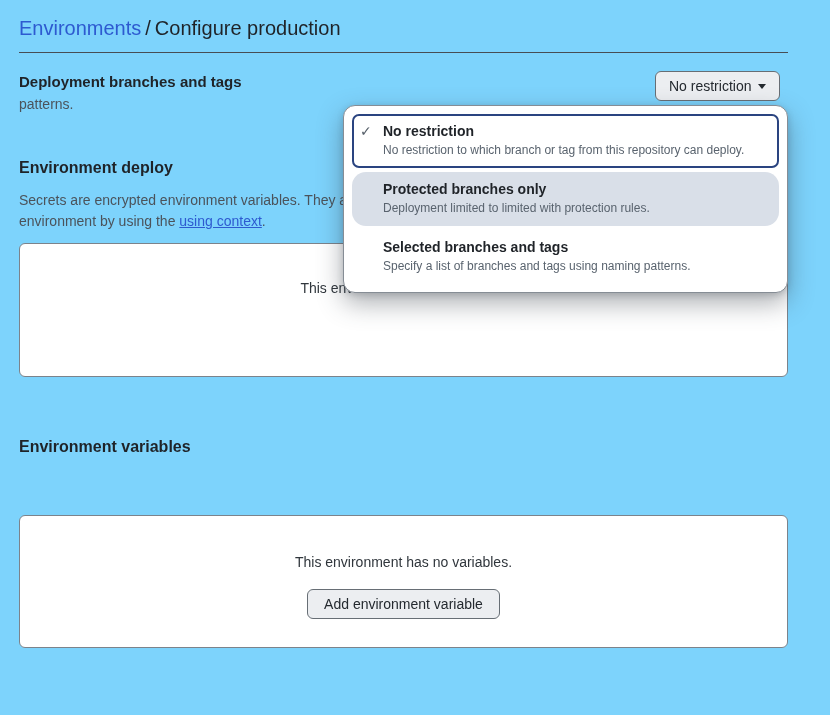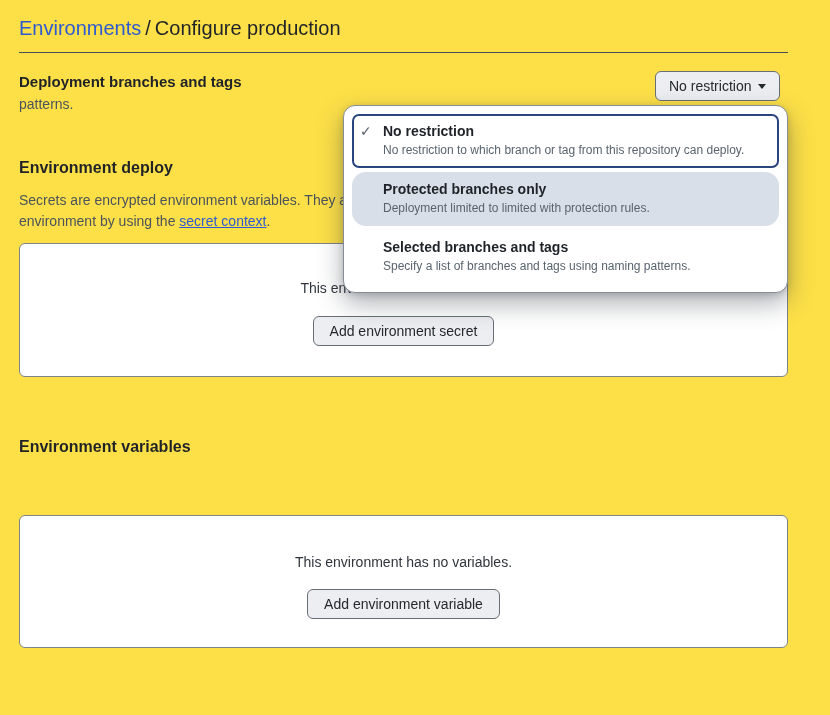--- a/index.html
+++ b/index.html
@@ -4,21 +4,21 @@
 <style>
   * { margin:0; padding:0; box-sizing:border-box; }
   html,body { background:#fff; }
   body {
     font-family: "Liberation Sans", "DejaVu Sans", sans-serif;
     color:#1f2328;
     width:830px; height:715px;
     position:relative;
     overflow:hidden;
   }
-  #app { position:relative; width:830px; height:715px; background:#fde047; }
+  #app { position:relative; width:830px; height:715px; background:#7dd3fc; }
 
   
   .page-head { position:absolute; left:19px; top:15px; font-size:20px; line-height:26px; font-weight:400; }
   .page-head a { color:#2d5ad0; text-decoration:none; cursor:pointer; }
   .page-head .sep { color:#1f2328; margin:0 4px; }
   .head-divider { position:absolute; left:19px; top:52px; width:769px; height:1px; background:#474d54; }
 
   
   .dep-heading { position:absolute; left:19px; top:73px; font-size:15px; font-weight:700; line-height:18px; color:#1f2328; }
   .dep-desc { position:absolute; left:19px; top:94px; width:630px; font-size:14px; line-height:21px; color:#4b535b; }
@@ -94,26 +94,25 @@
   </div>
 
   <button class="select-btn">
     <span>No restriction</span>
     <span class="caret"></span>
   </button>
 
   <div class="sec-heading" id="secrets-heading">Environment deploy</div>
   <div class="sec-desc" id="secrets-desc">
     <div class="para-line">Secrets are encrypted environment variables. They are accessible only by GitHub Actions in the context of this</div>
-    <div class="para-line"><span>environment by using the </span><a>secret context</a><span>.</span></div>
+    <div class="para-line"><span>environment by using the </span><a>using context</a><span>.</span></div>
   </div>
 
   <div class="empty-box" id="secrets-box">
     <div class="empty-text">This environment has no secrets.</div>
-    <button class="add-btn">Add environment secret</button>
   </div>
 
   <div class="sec-heading" id="variables-heading">Environment variables</div>
 
   <div class="empty-box" id="variables-box">
     <div class="empty-text">This environment has no variables.</div>
     <button class="add-btn">Add environment variable</button>
   </div>
 
   <div class="menu-panel">

